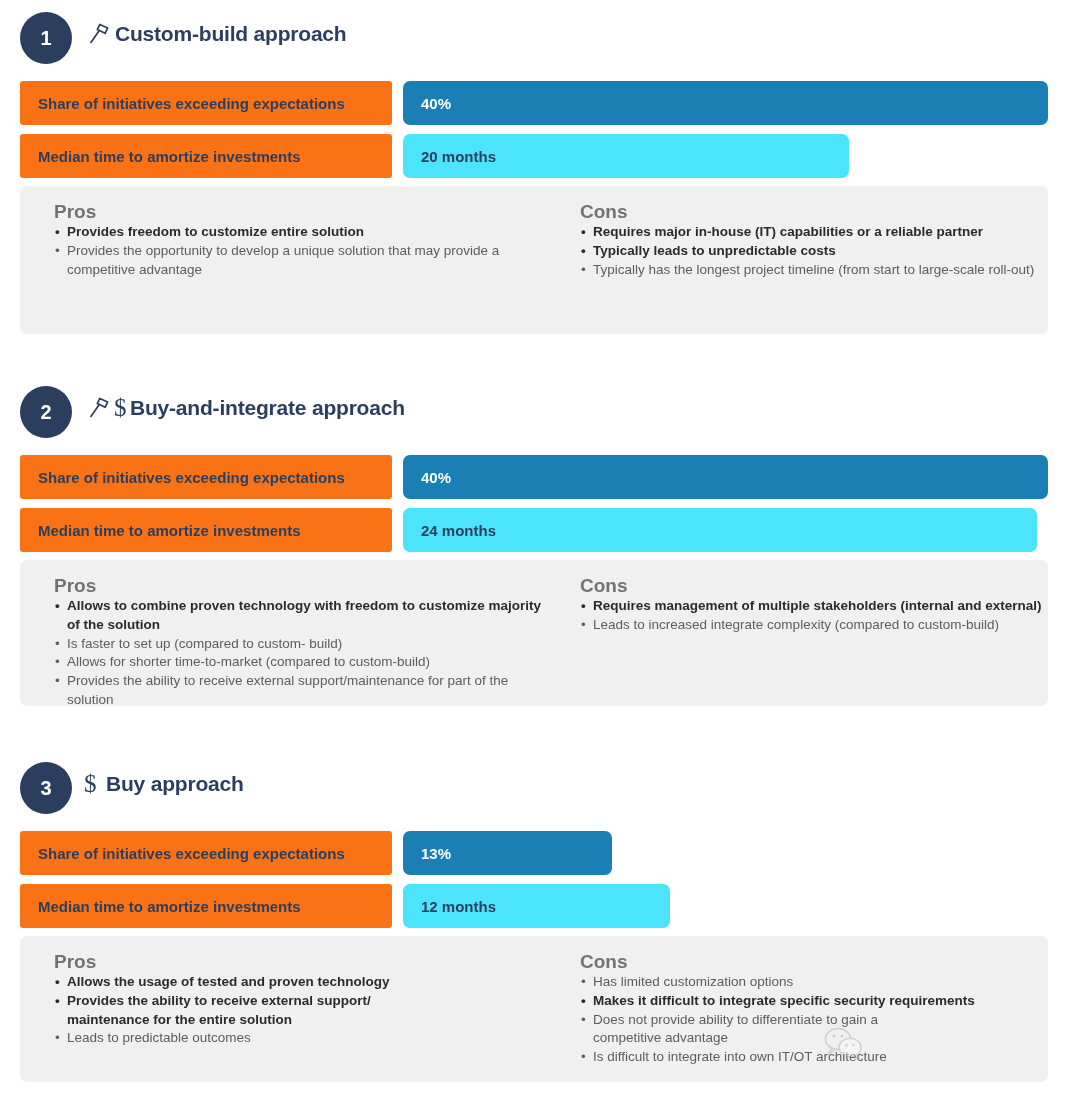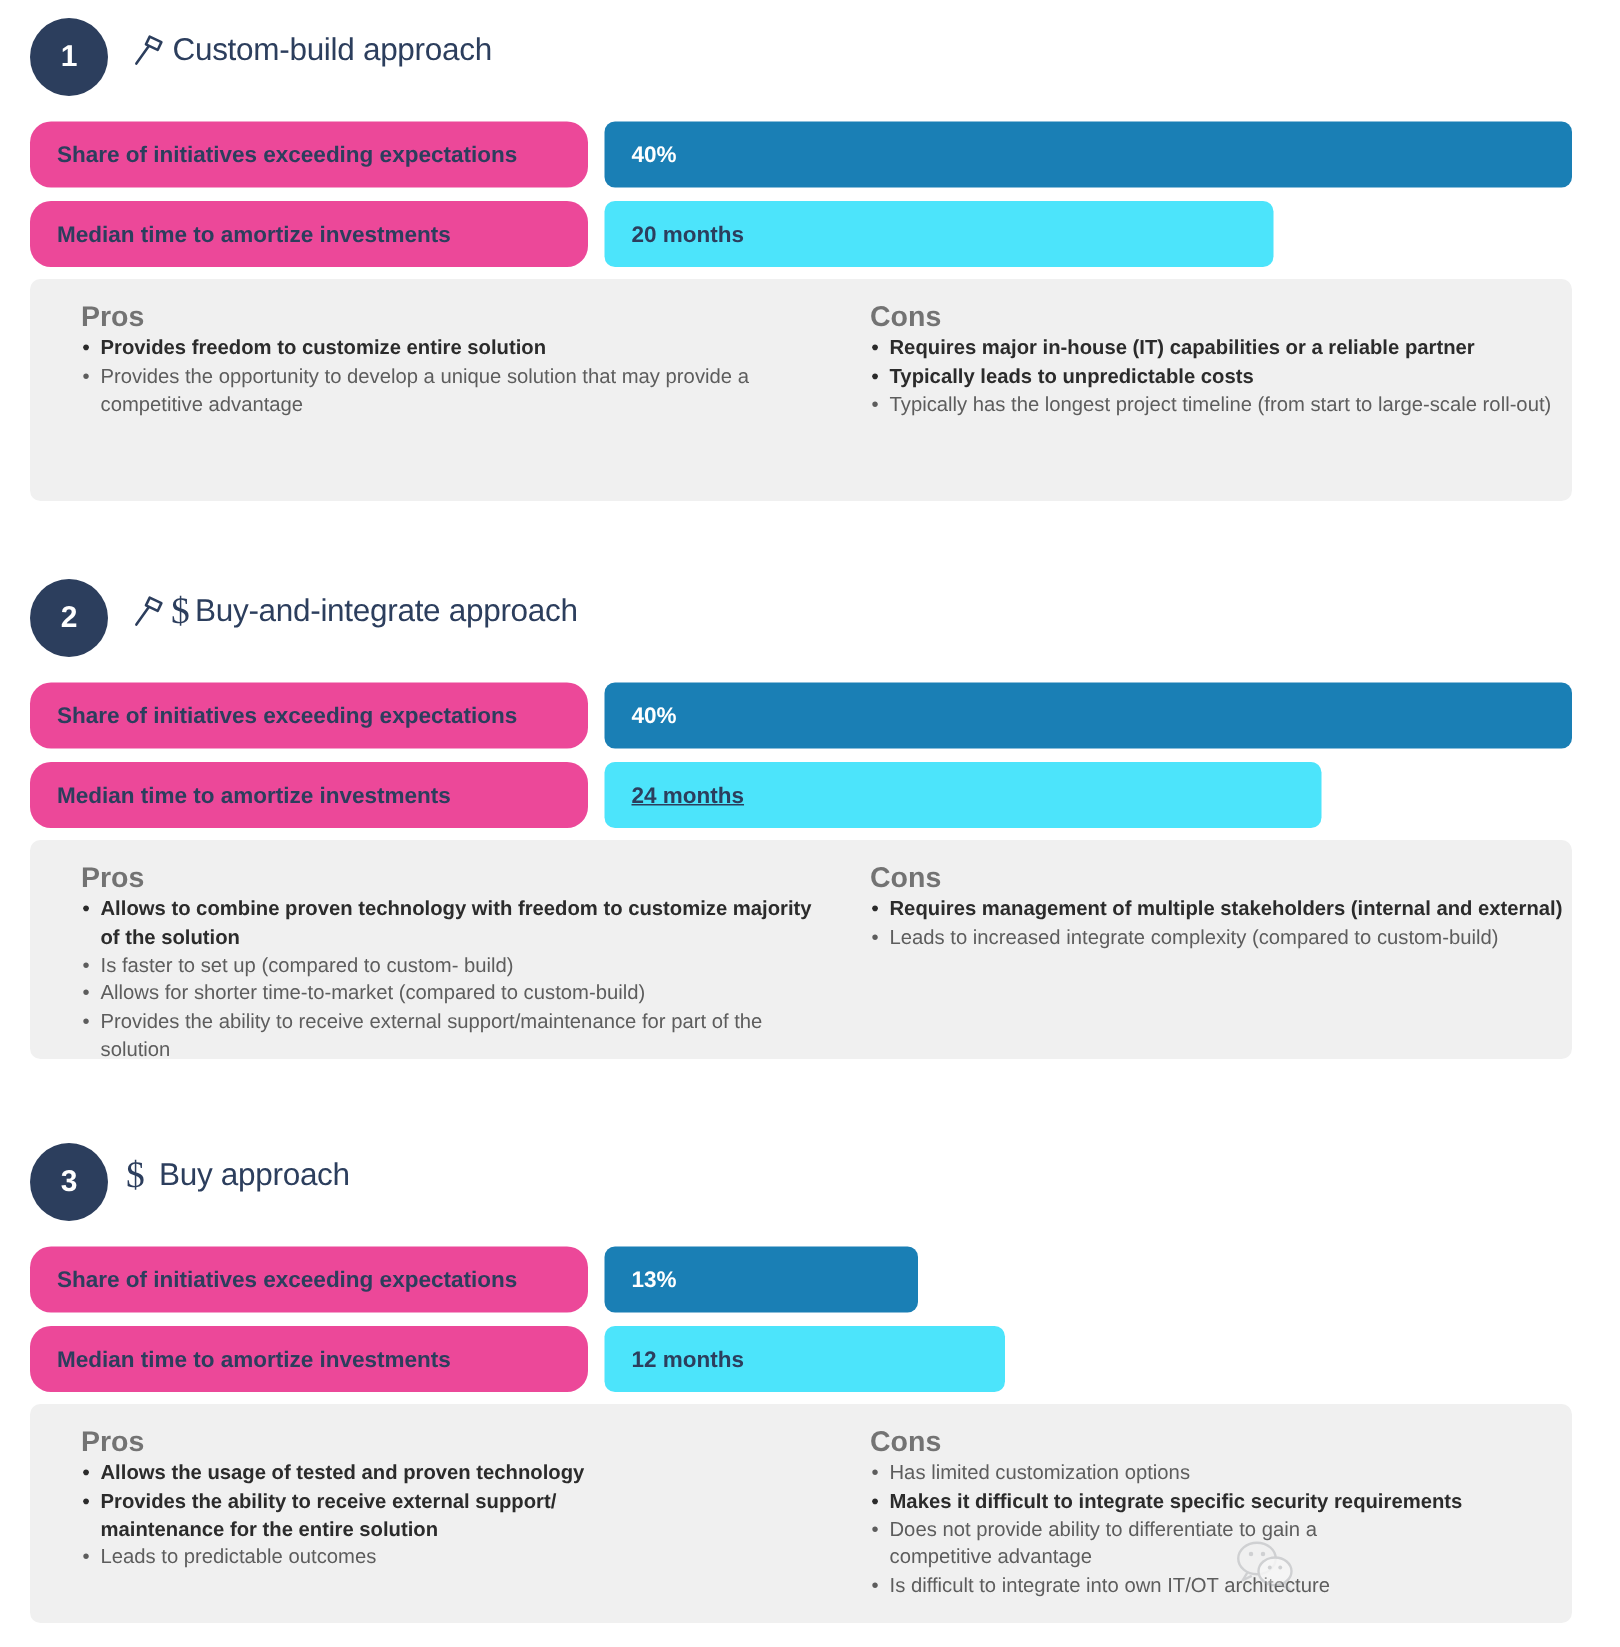--- a/index.html
+++ b/index.html
@@ -29,30 +29,30 @@
     height:32px;display:flex;align-items:center;gap:2px;
   }
   .head-icons svg{display:block;}
   .dollar-glyph{
     font-size:25px;font-weight:400;color:#2c3e5d;
     line-height:1;font-family:"Liberation Serif","DejaVu Serif",serif;
     position:relative;top:-1px;
   }
   .sec-title{
     position:absolute;top:22px;
-    font-size:21px;font-weight:normal;color:#2c3e5d;
+    font-size:21px;font-weight:bold;color:#2c3e5d;
     letter-spacing:-0.2px;white-space:nowrap;text-align:right;
   }
 
   
   .metric-row{position:relative;height:44px;margin:0;}
   .metric-label{
     position:absolute;left:20px;top:0;
     width:372px;height:44px;
-    background:#ec4899;border-radius:14px;
+    background:#f97316;border-radius:3px;
     display:flex;align-items:center;
     padding-left:18px;box-sizing:border-box;
     font-size:15px;font-weight:bold;color:#2c3e5d;
     white-space:nowrap;
   }
   .metric-bar{
     position:absolute;left:403px;top:0;height:44px;
     border-radius:7px;
     display:flex;align-items:center;
     padding-left:18px;box-sizing:border-box;
@@ -163,21 +163,21 @@
       </div>
       <div class="sec-title" style="left:130px;">Buy-and-integrate approach</div>
     </div>
 
     <div class="metric-row" style="position:absolute;top:81px;left:0;width:1080px;">
       <div class="metric-label">Share of initiatives exceeding expectations</div>
       <div class="metric-bar bar-blue" style="width:645px;">40%</div>
     </div>
     <div class="metric-row" style="position:absolute;top:134px;left:0;width:1080px;">
       <div class="metric-label">Median time to amortize investments</div>
-      <div class="metric-bar bar-cyan" style="width:478px;text-decoration:underline;">24 months</div>
+      <div class="metric-bar bar-cyan" style="width:634px;">24 months</div>
     </div>
 
     <div class="pc-panel" style="top:186px;height:146px;">
       <div class="pc-col pros">
         <div class="pc-title">Pros</div>
         <div class="pc-item strong">Allows to combine proven technology with freedom to customize majority of the solution</div>
         <div class="pc-item">Is faster to set up (compared to custom- build)</div>
         <div class="pc-item">Allows for shorter time-to-market (compared to custom-build)</div>
         <div class="pc-item">Provides the ability to receive external support/maintenance for part of the solution</div>
       </div>

